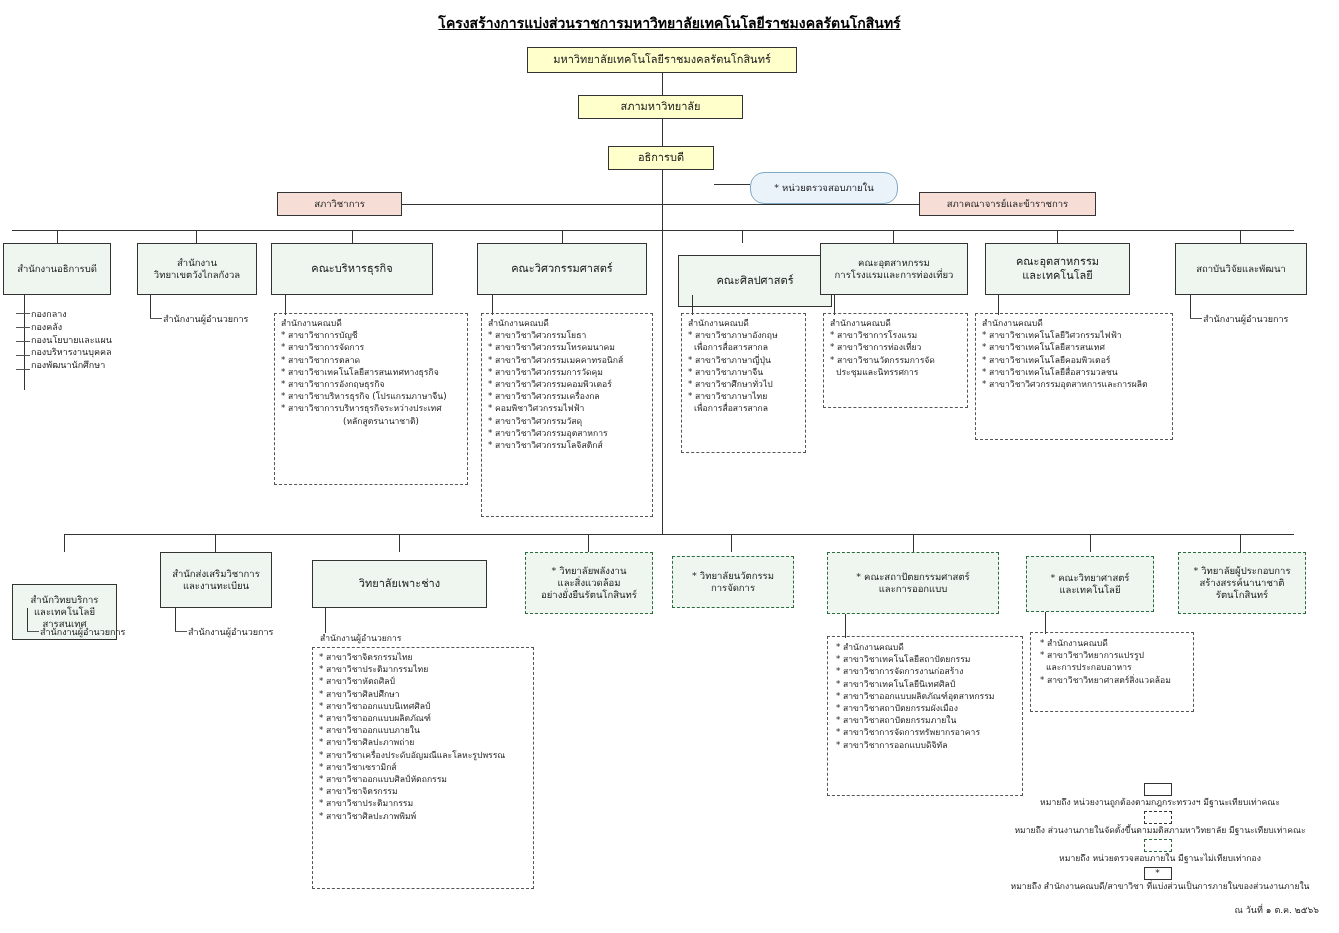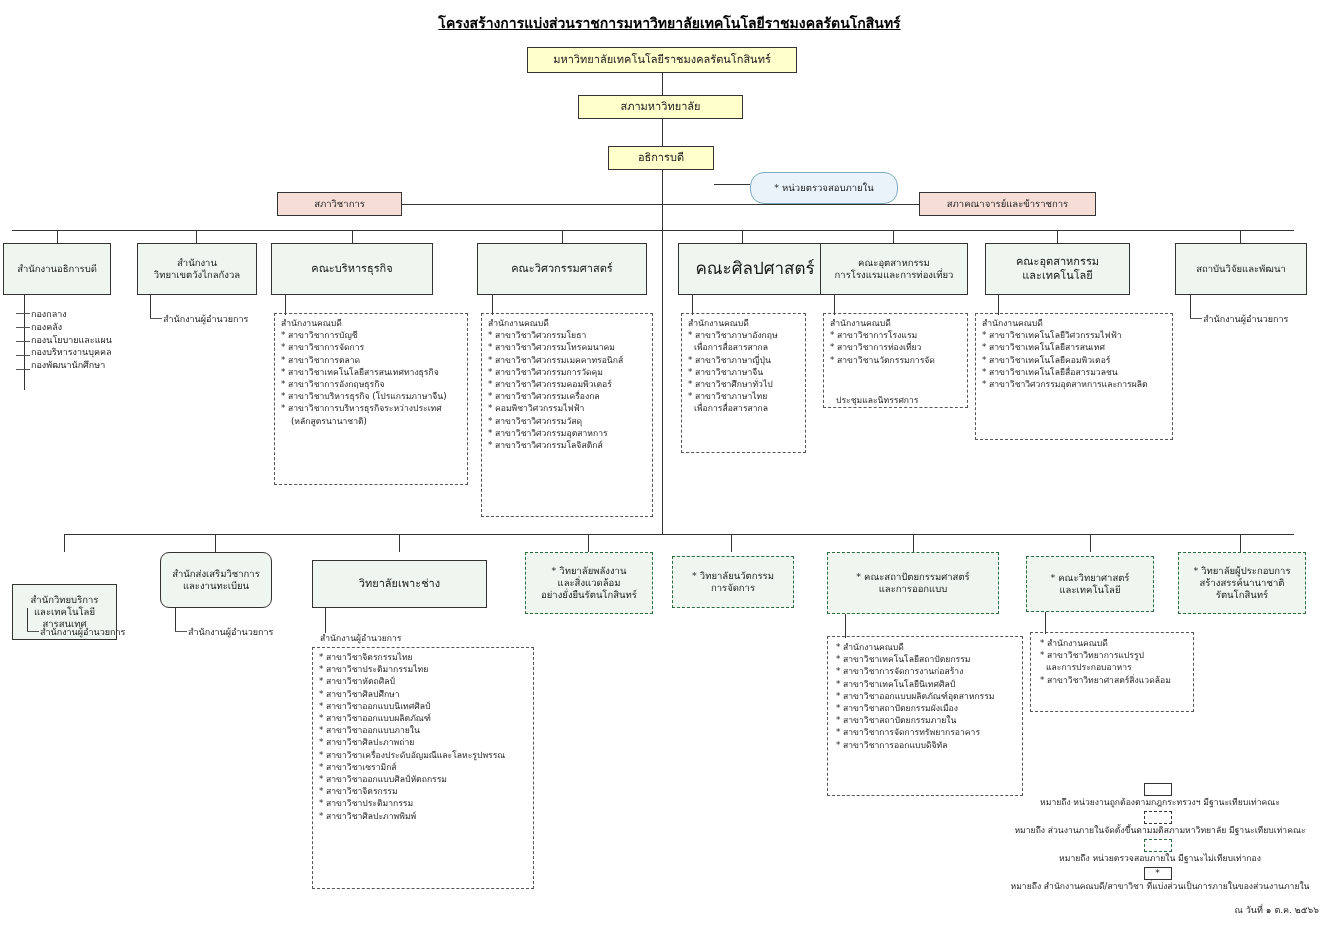--- a/index.html
+++ b/index.html
@@ -74,21 +74,21 @@
 <div class="ln vl" style="left:742px;top:230px;height:13px;"></div>
 <div class="ln vl" style="left:893px;top:230px;height:13px;"></div>
 <div class="ln vl" style="left:1057px;top:230px;height:13px;"></div>
 <div class="ln vl" style="left:1240px;top:230px;height:13px;"></div>
 
 <div class="box mint" style="left:3px;top:243px;width:108px;height:52px;">สำนักงานอธิการบดี</div>
 <div class="box mint" style="left:137px;top:243px;width:120px;height:52px;white-space:pre-line;">สำนักงาน
 วิทยาเขตวังไกลกังวล</div>
 <div class="box mint" style="left:271px;top:243px;width:162px;height:52px;font-size:11px;">คณะบริหารธุรกิจ</div>
 <div class="box mint" style="left:477px;top:243px;width:170px;height:52px;font-size:11px;">คณะวิศวกรรมศาสตร์</div>
-<div class="box mint" style="left:678px;top:243px;width:154px;height:52px;font-size:17px;">คณะศิลปศาสตร์</div>
+<div class="box mint" style="left:678px;top:255px;width:154px;height:52px;font-size:11px;">คณะศิลปศาสตร์</div>
 <div class="box mint" style="left:820px;top:243px;width:148px;height:52px;white-space:pre-line;">คณะอุตสาหกรรม
 การโรงแรมและการท่องเที่ยว</div>
 <div class="box mint" style="left:985px;top:243px;width:145px;height:52px;white-space:pre-line;font-size:11px;">คณะอุตสาหกรรม
 และเทคโนโลยี</div>
 <div class="box mint" style="left:1175px;top:243px;width:132px;height:52px;">สถาบันวิจัยและพัฒนา</div>
 
 <div class="ln vl" style="left:24px;top:295px;height:95px;"></div>
 <div class="lst" style="left:31px;top:308px;width:120px;">
   <div>กองกลาง</div>
   <div>กองคลัง</div>
@@ -112,21 +112,21 @@
 <div class="dashbox" style="left:274px;top:313px;width:194px;height:172px;"></div>
 <div class="lst" style="left:281px;top:317px;width:190px;font-size:8.6px;">
   <div>สำนักงานคณบดี</div>
   <div>* สาขาวิชาการบัญชี</div>
   <div>* สาขาวิชาการจัดการ</div>
   <div>* สาขาวิชาการตลาด</div>
   <div>* สาขาวิชาเทคโนโลยีสารสนเทศทางธุรกิจ</div>
   <div>* สาขาวิชาการอังกฤษธุรกิจ</div>
   <div>* สาขาวิชาบริหารธุรกิจ (โปรแกรมภาษาจีน)</div>
   <div>* สาขาวิชาการบริหารธุรกิจระหว่างประเทศ</div>
-  <div style="padding-left:10px;">(หลักสูตรนานาชาติ)</div>
+  <div style="padding-left:10px;text-align:center;">(หลักสูตรนานาชาติ)</div>
 </div>
 
 <div class="ln vl" style="left:492px;top:295px;height:20px;"></div>
 <div class="dashbox" style="left:481px;top:313px;width:172px;height:204px;"></div>
 <div class="lst" style="left:488px;top:317px;width:170px;font-size:8.6px;">
   <div>สำนักงานคณบดี</div>
   <div>* สาขาวิชาวิศวกรรมโยธา</div>
   <div>* สาขาวิชาวิศวกรรมโทรคมนาคม</div>
   <div>* สาขาวิชาวิศวกรรมเมคคาทรอนิกส์</div>
   <div>* สาขาวิชาวิศวกรรมการวัดคุม</div>
@@ -151,21 +151,21 @@
   <div style="padding-left:6px;">เพื่อการสื่อสารสากล</div>
 </div>
 
 <div class="ln vl" style="left:834px;top:295px;height:20px;"></div>
 <div class="dashbox" style="left:823px;top:313px;width:145px;height:95px;"></div>
 <div class="lst" style="left:830px;top:317px;width:140px;font-size:8.6px;">
   <div>สำนักงานคณบดี</div>
   <div>* สาขาวิชาการโรงแรม</div>
   <div>* สาขาวิชาการท่องเที่ยว</div>
   <div>* สาขาวิชานวัตกรรมการจัด</div>
-  <div style="padding-left:6px;margin-top:28px;">ประชุมและนิทรรศการ</div>
+  <div style="padding-left:6px;">ประชุมและนิทรรศการ</div>
 </div>
 
 <div class="ln vl" style="left:998px;top:295px;height:20px;"></div>
 <div class="dashbox" style="left:975px;top:313px;width:198px;height:127px;"></div>
 <div class="lst" style="left:982px;top:317px;width:195px;font-size:8.6px;">
   <div>สำนักงานคณบดี</div>
   <div>* สาขาวิชาเทคโนโลยีวิศวกรรมไฟฟ้า</div>
   <div>* สาขาวิชาเทคโนโลยีสารสนเทศ</div>
   <div>* สาขาวิชาเทคโนโลยีคอมพิวเตอร์</div>
   <div>* สาขาวิชาเทคโนโลยีสื่อสารมวลชน</div>
@@ -185,21 +185,21 @@
 <div class="ln vl" style="left:399px;top:534px;height:18px;"></div>
 <div class="ln vl" style="left:588px;top:534px;height:18px;"></div>
 <div class="ln vl" style="left:731px;top:534px;height:18px;"></div>
 <div class="ln vl" style="left:913px;top:534px;height:18px;"></div>
 <div class="ln vl" style="left:1090px;top:534px;height:18px;"></div>
 <div class="ln vl" style="left:1240px;top:534px;height:18px;"></div>
 
 <div class="box mint" style="left:12px;top:584px;width:105px;height:56px;white-space:pre-line;">สำนักวิทยบริการ
 และเทคโนโลยี
 สารสนเทศ</div>
-<div class="box mint" style="left:160px;top:552px;width:112px;height:56px;white-space:pre-line;border-radius:9px;">สำนักส่งเสริมวิชาการ
+<div class="box mint" style="left:160px;top:552px;width:112px;height:56px;white-space:pre-line;">สำนักส่งเสริมวิชาการ
 และงานทะเบียน</div>
 <div class="box mint" style="left:312px;top:560px;width:175px;height:48px;font-size:11px;">วิทยาลัยเพาะช่าง</div>
 <div class="box mintdash" style="left:525px;top:552px;width:128px;height:62px;white-space:pre-line;">* วิทยาลัยพลังงาน
 และสิ่งแวดล้อม
 อย่างยั่งยืนรัตนโกสินทร์</div>
 <div class="box mintdash" style="left:672px;top:556px;width:122px;height:52px;white-space:pre-line;">* วิทยาลัยนวัตกรรม
 การจัดการ</div>
 <div class="box mintdash" style="left:827px;top:552px;width:172px;height:62px;white-space:pre-line;">* คณะสถาปัตยกรรมศาสตร์
 และการออกแบบ</div>
 <div class="box mintdash" style="left:1026px;top:556px;width:128px;height:56px;white-space:pre-line;">* คณะวิทยาศาสตร์

